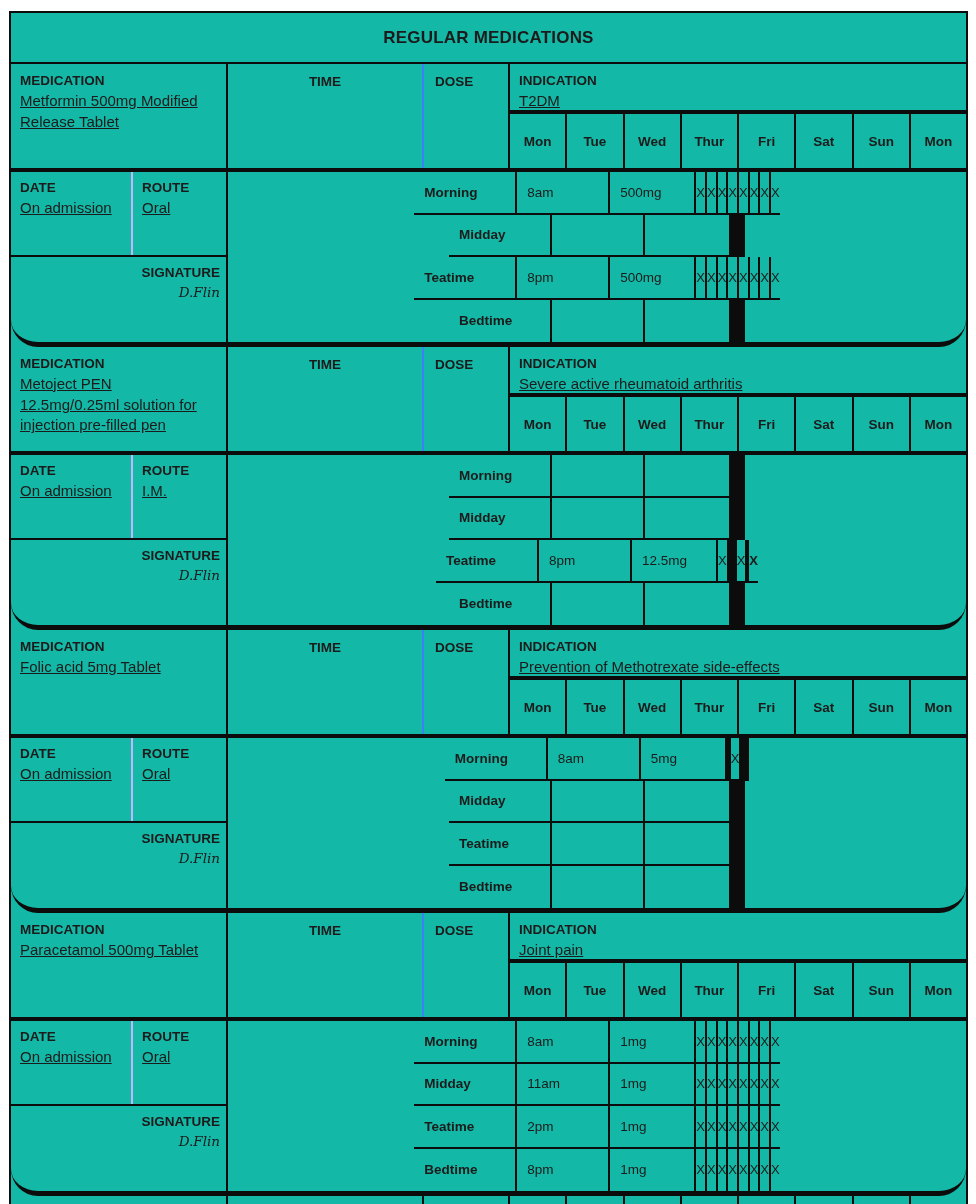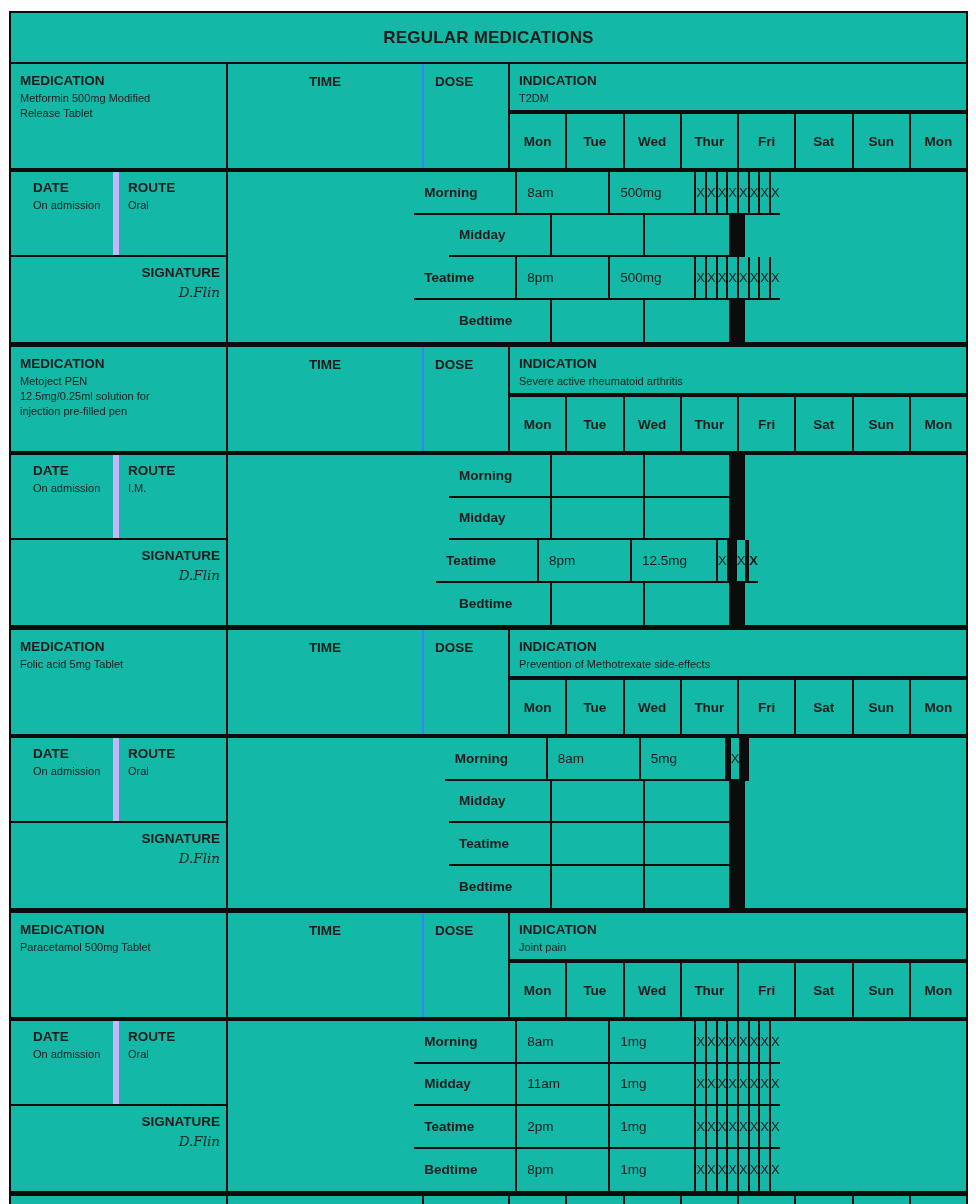--- a/index.html
+++ b/index.html
@@ -1,46 +1,46 @@
 <!DOCTYPE html>
 <html><head>
 <meta charset="utf-8">
 <style>
   * { margin:0; padding:0; box-sizing:border-box; }
   html,body { width:976px; height:1204px; background:#fff; font-family:"Liberation Sans", sans-serif; color:#1b1b1b; overflow:hidden; }
   .sheet { position:absolute; left:9px; top:11px; width:959px; height:1193px; border:2px solid #0c0c0c; border-bottom:none; background:#14b8a6; overflow:hidden; }
   .title-row { height:51px; border-bottom:2px solid #0c0c0c; display:flex; align-items:center; justify-content:center; font-weight:bold; font-size:17px; letter-spacing:.2px; }
-  .block { height:283px; border-bottom:5px solid #0c0c0c; display:flex; flex-direction:column; }
+  .block { height:283px; border-bottom:5px solid #0c0c0c; display:flex; flex-direction:column;border-radius:27px; }
   .hdr { height:108px; border-bottom:4px solid #0c0c0c; display:flex; }
   .med-cell { width:217px; border-right:2px solid #0c0c0c; padding:8px 6px 0 9px; }
   .time-cell { width:196px; border-right:2px solid #3b82f6; padding-top:10px; text-align:center; font-weight:bold; font-size:13.5px; }
   .dose-cell { width:86px; border-right:2px solid #0c0c0c; padding:10px 0 0 11px; font-weight:bold; font-size:13.5px; }
   .indwrap { flex:1; display:flex; flex-direction:column; }
   .ind-cell { height:46px; padding:8px 6px 0 9px; }
   .days { flex:1; display:flex; border-top:4px solid #0c0c0c; }
   .day { flex:1; border-right:2px solid #0c0c0c; display:flex; align-items:center; justify-content:center; font-weight:bold; font-size:13.5px; }
   .day:last-child { border-right:none; }
   .bbody { flex:1; display:flex; }
   .leftcol { width:217px; border-right:2px solid #0c0c0c; display:flex; flex-direction:column; }
   .dr { height:85px; border-bottom:2px solid #0c0c0c; display:flex; }
-  .date-cell { width:108px; border-right:6px solid #c4b5fd; padding:7px 6px 0 22px; }
+  .date-cell { width:122px; border-right:2px solid #c4b5fd; padding:7px 6px 0 9px; }
   .route-cell { flex:1; padding:7px 6px 0 9px; }
   .sig-cell { flex:1; padding:7px 6px 0 9px;text-align:right; }
   .rows { flex:1; display:flex; flex-direction:column;align-items:center; }
   .trow { height:42.5px; display:flex; border-bottom:2px solid #0c0c0c; }
   .trow:last-child { border-bottom:none; flex:1; }
   .tlabel { width:103px; border-right:2px solid #0c0c0c; display:flex; align-items:center; padding-left:10px; font-weight:bold; font-size:13.5px; }
   .tval, .tdose { display:flex; align-items:center; padding-left:10px; font-size:13.5px; }
   .tval { width:93px; border-right:2px solid #0c0c0c; }
   .tdose { width:86px; border-right:2px solid #0c0c0c; }
   .mark { flex:1; border-right:2px solid #0c0c0c; display:flex; align-items:center; justify-content:center; font-size:13px; }
   .mark:last-child { border-right:none; }
   .mark.b { font-weight:bold; }
   .lbl { font-weight:bold; font-size:13.5px; line-height:1.4; }
-  .val { font-size:11px; line-height:1.38; }
+  .val { font-size:15px; line-height:1.38;text-decoration:underline; }
   .sig-script { font-family:"DejaVu Serif", serif; font-style:italic; font-size:13.5px; margin-top:1px; }
   .sliver { height:10px; display:flex; }
   .sliver > div { border-right:2px solid #0c0c0c; }
   .sv-a { width:217px; } .sv-b { width:196px; } .sv-c { width:86px; } .sv-d { flex:1; border-right:none !important; display:flex; }
   .sv-d > div { flex:1; border-right:2px solid #0c0c0c; } .sv-d > div:last-child { border-right:none; }
 </style>
 </head>
 <body>
 
 <div class="sheet">

